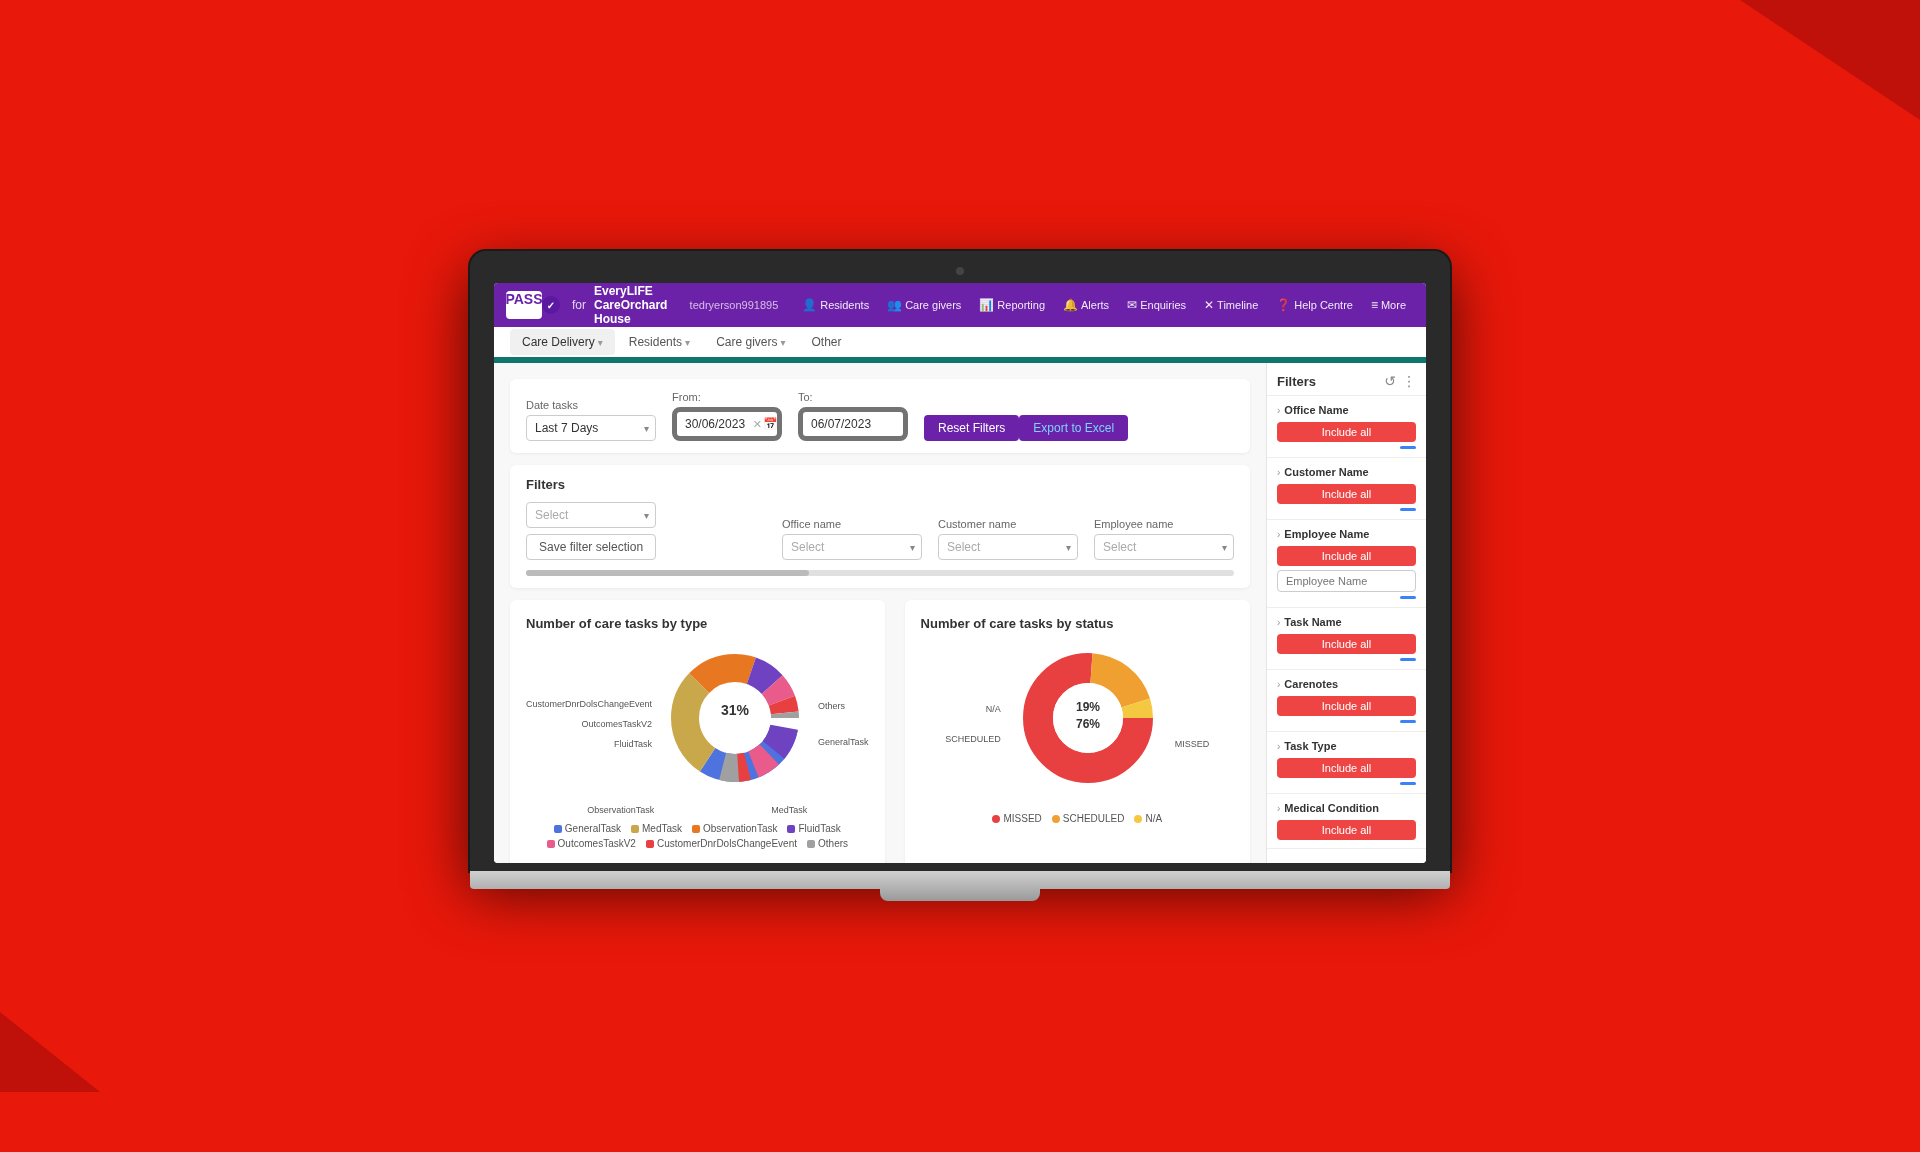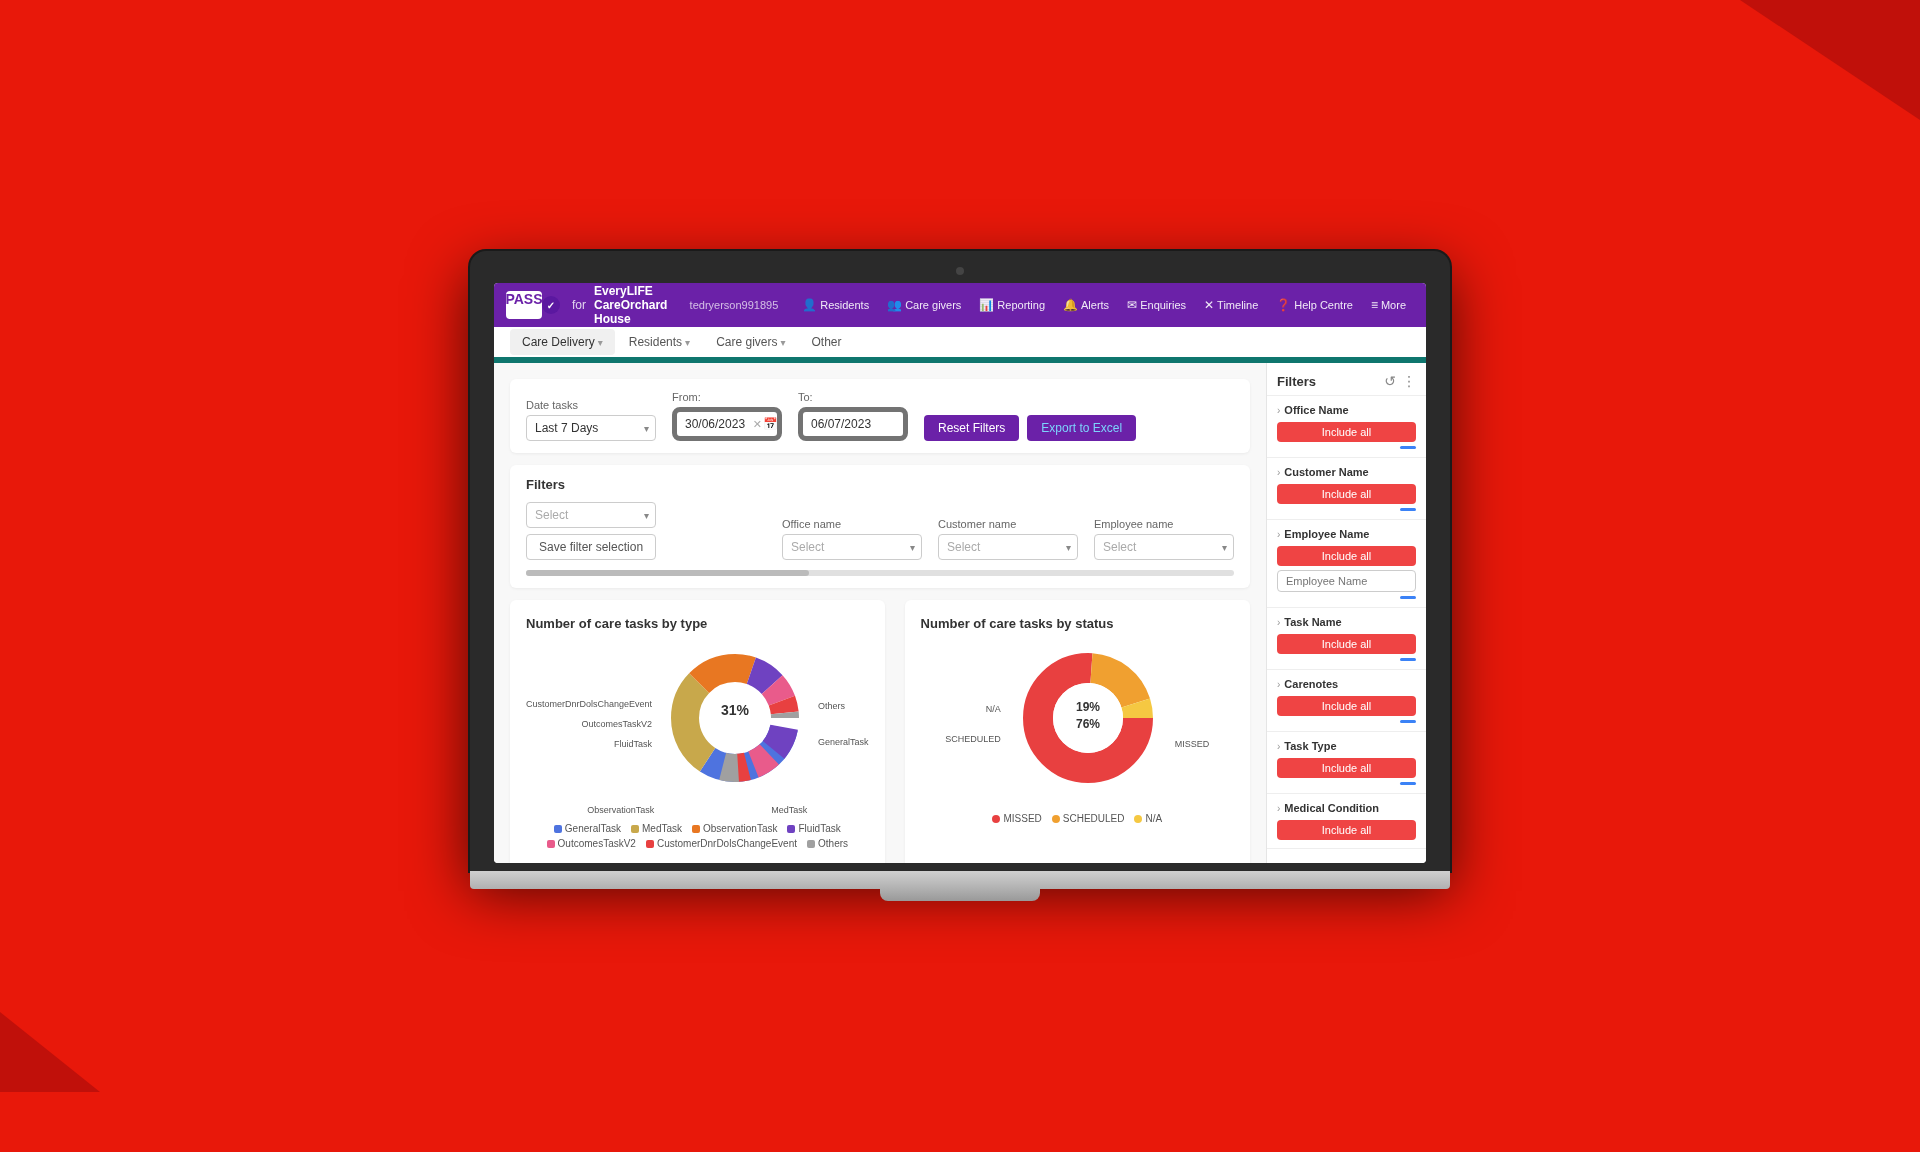--- a/index.html
+++ b/index.html
@@ -259,21 +259,21 @@
     }
     .btn-export {
       background: #6b21a8;
       color: #7dd3fc;
       border: none;
       border-radius: 4px;
       padding: 6px 14px;
       font-size: 12px;
       cursor: pointer;
     }
-    .btn-group { display: flex; gap: 8px; align-items: center; }
+    .btn-group { display: flex; gap: 0; align-items: center; }
 
     
     .filters-section {
       background: white;
       border-radius: 6px;
       padding: 12px 16px;
       margin-bottom: 12px;
       box-shadow: 0 1px 3px rgba(0,0,0,0.06);
     }
     .filters-title {

